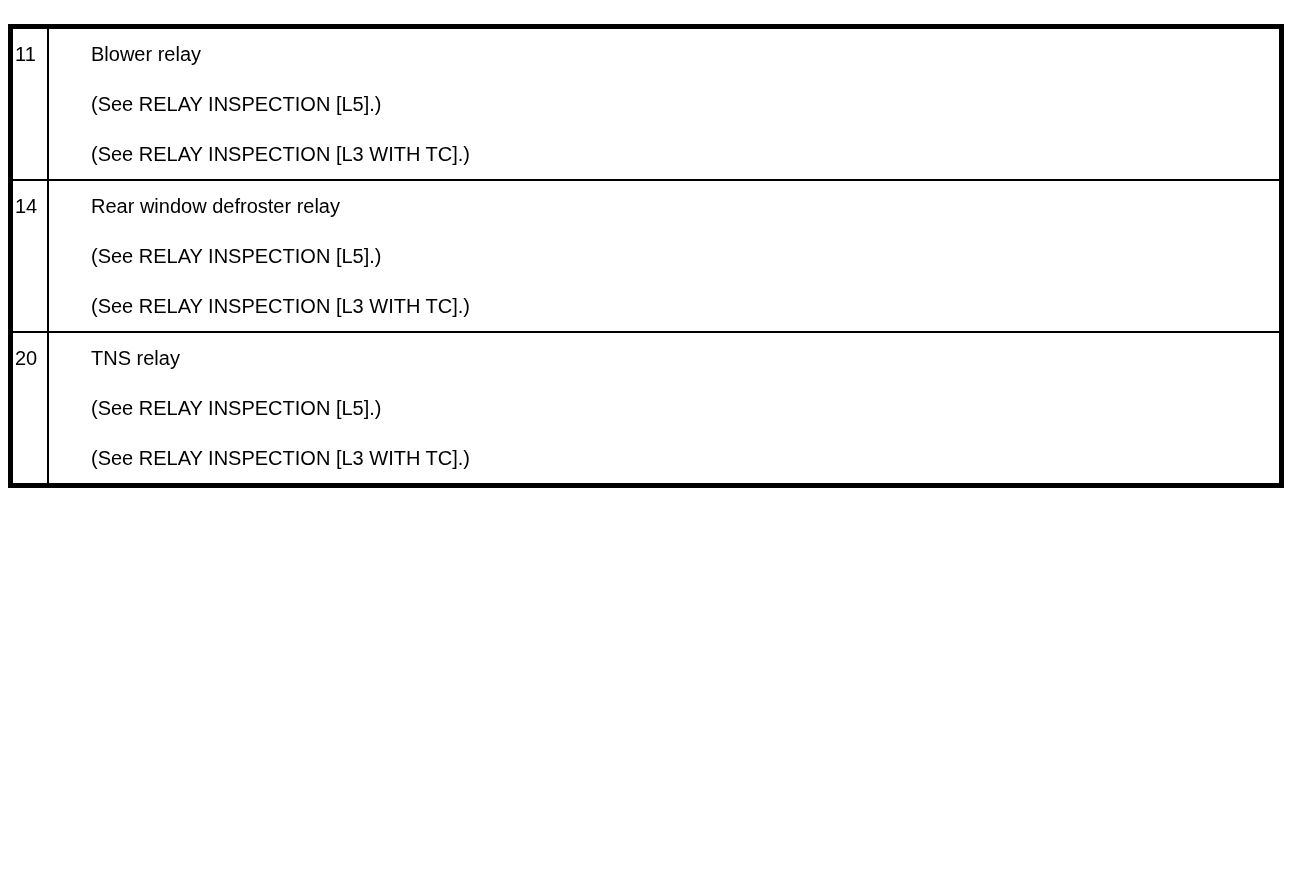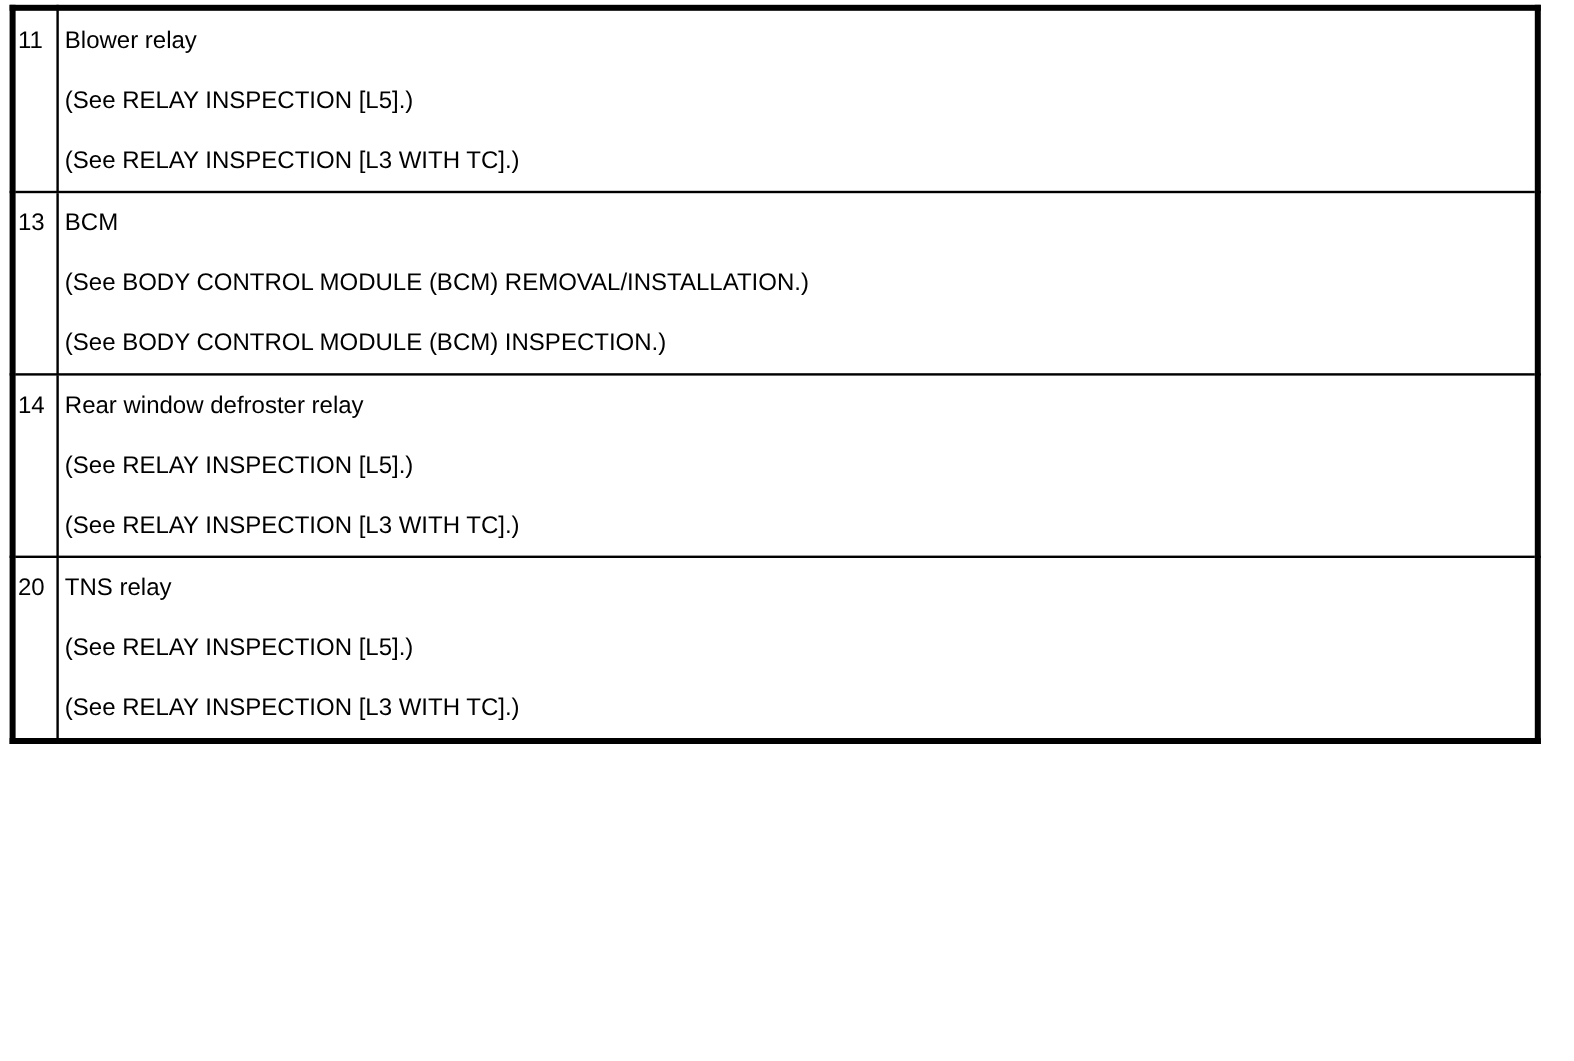--- a/index.html
+++ b/index.html
@@ -8,21 +8,21 @@
     background: #ffffff;
   }
   body {
     width: 1312px;
     height: 884px;
     font-family: "Liberation Sans", sans-serif;
     color: #000000;
     overflow: hidden;
   }
   .page {
-    padding: 4px 0 0 8px;
+    padding: 24px 0 0 8px;
   }
   table.component-table {
     border-collapse: collapse;
     border: 5px solid #000000;
     width: 1276px;
     table-layout: fixed;
   }
   table.component-table td {
     border: 2px solid #000000;
     vertical-align: top;
@@ -35,20 +35,21 @@
   }
   td.desc-cell {
     padding: 0 4px 0 5px;
   }
   .line {
     height: 50px;
     line-height: 50px;
     font-size: 20px;
     white-space: nowrap;
     overflow: hidden;
+    margin-left: 37px;
   }
   .num-line {
     height: 50px;
     line-height: 50px;
     font-size: 20px;
   }
 </style>
 </head>
 <body>
 
@@ -60,30 +61,20 @@
       <div class="num-line">11</div>
     </td>
     <td class="desc-cell">
       <div class="line">Blower relay</div>
     <div class="line">(See RELAY INSPECTION [L5].)</div>
             <div class="line">(See RELAY INSPECTION [L3 WITH TC].)</div>
           </td>
   </tr>
 
 
-  <tr>
-    <td class="num-cell">
-      <div class="num-line">13</div>
-    </td>
-    <td class="desc-cell">
-      <div class="line">BCM</div>
-    <div class="line">(See BODY CONTROL MODULE (BCM) REMOVAL/INSTALLATION.)</div>
-            <div class="line">(See BODY CONTROL MODULE (BCM) INSPECTION.)</div>
-          </td>
-  </tr>
 
   <tr>
     <td class="num-cell">
       <div class="num-line">14</div>
     </td>
     <td class="desc-cell">
       <div class="line">Rear window defroster relay</div>
     <div class="line">(See RELAY INSPECTION [L5].)</div>
             <div class="line">(See RELAY INSPECTION [L3 WITH TC].)</div>
           </td>

